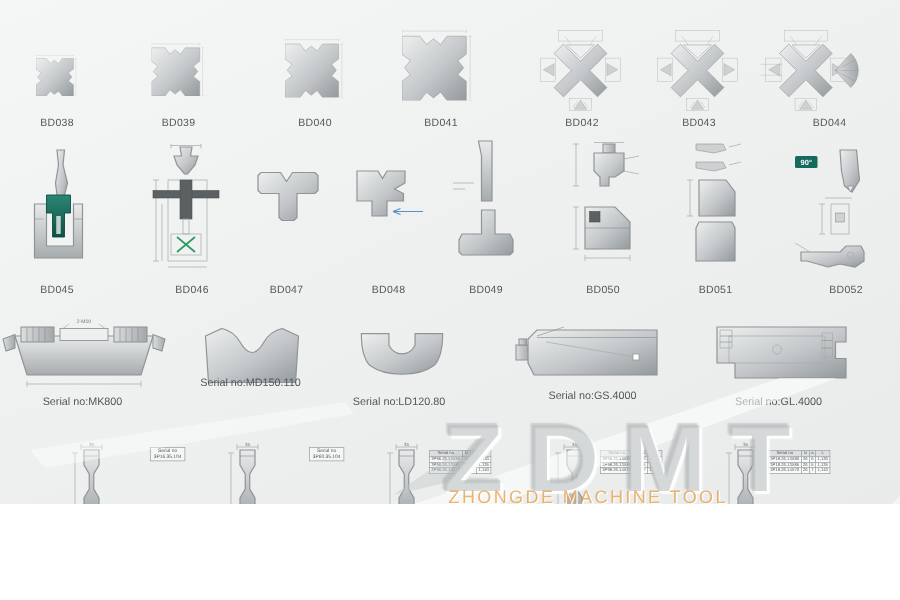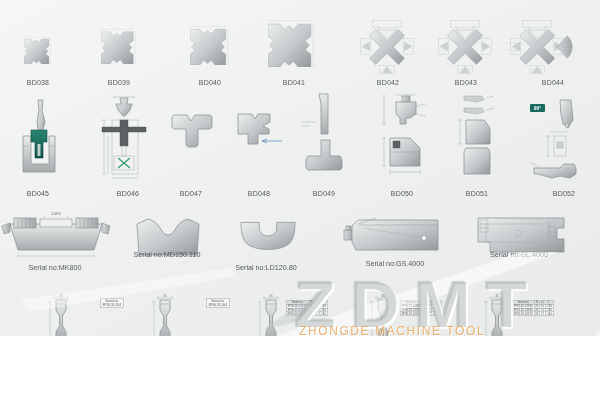--- a/index.html
+++ b/index.html
@@ -245,21 +245,21 @@
     <rect class="dim" x="10" y="10" width="8" height="12"></rect>
     <path class="hatch" d="M10,14 H18 M10,18 H18"></path>
     <rect class="dim" x="78" y="12" width="7" height="16"></rect>
     <path class="hatch" d="M78,17 H85 M78,22 H85"></path>
   </svg>
 
   <div class="lbl3" style="left:7px;top:263px">Serial no:MK800</div>
   <div class="lbl3" style="left:119px;top:250px">Serial no:MD150.110</div>
   <div class="lbl3" style="left:218px;top:263px">Serial no:LD120.80</div>
   <div class="lbl3" style="left:347px;top:259px">Serial no:GS.4000</div>
-  <div class="lbl3" style="left:471px;top:250px">Serial no:GL.4000</div>
+  <div class="lbl3" style="left:471px;top:263px">Serial no:GL.4000</div>
 
   <svg class="fig" style="left:48px;top:294px" width="26" height="54" viewBox="0 0 26 54">
       <use href="#sym-pin" width="26" height="54"></use>
     </svg>
   <svg class="fig" style="left:152px;top:294px" width="26" height="54" viewBox="0 0 26 54">
       <use href="#sym-pin" width="26" height="54"></use>
     </svg>
   <svg class="fig" style="left:258px;top:294px" width="26" height="54" viewBox="0 0 26 54">
       <use href="#sym-pin" width="26" height="54"></use>
     </svg>

